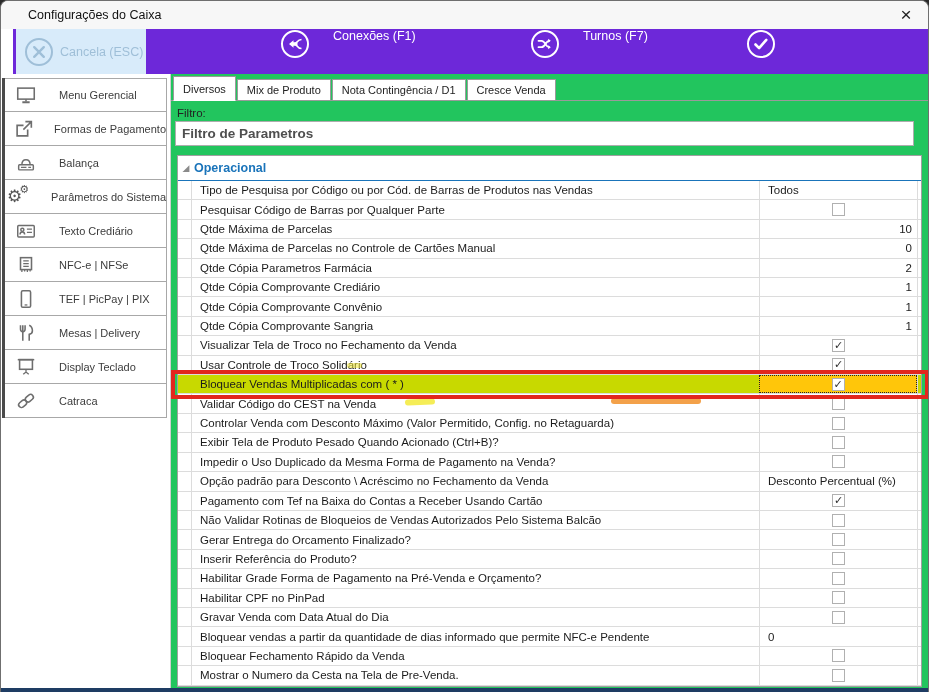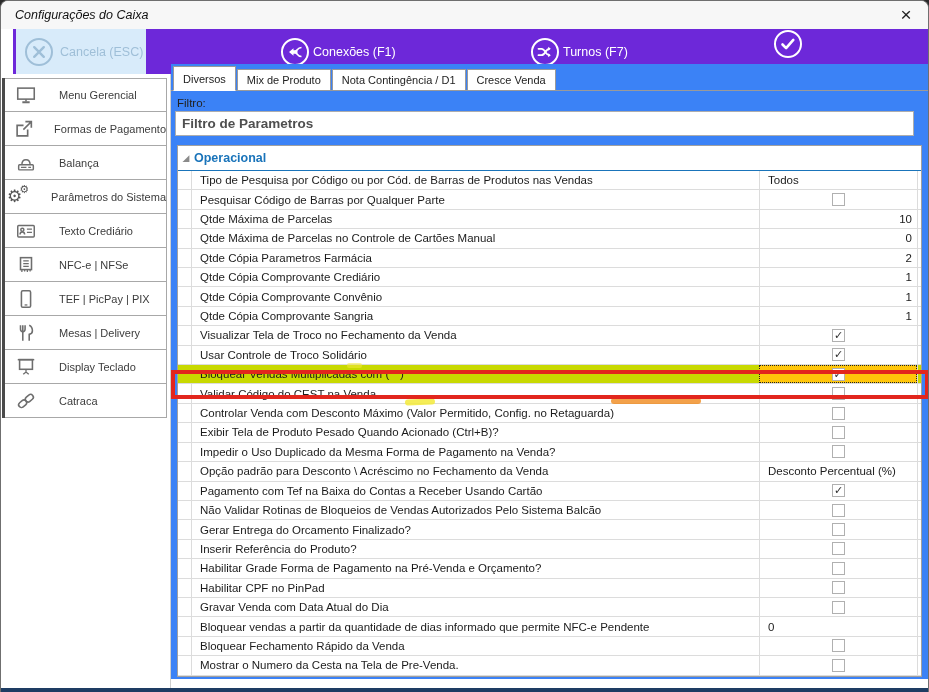--- a/index.html
+++ b/index.html
@@ -1,42 +1,42 @@
 <!DOCTYPE html>
 <html><head>
 <meta charset="utf-8">
 <style>
   html,body{margin:0;padding:0;background:#2a2a2a;font-family:"Liberation Sans",sans-serif;}
   .window{position:relative;width:929px;height:692px;background:#ffffff;overflow:hidden;
           border-radius:8px 8px 0 0;box-sizing:border-box;border:1px solid #6f6f6f;border-bottom:none;}
   
   .titlebar{position:absolute;left:0;top:0;width:100%;height:28px;background:#f7f7f7;display:flex;align-items:center;}
-  .title{font-size:12.5px;color:#111;padding-left:14px;font-style:italic;}
+  .title{font-size:12.5px;color:#111;padding-left:27px;}
   .close-btn{position:absolute;right:6px;top:0;width:32px;height:28px;display:flex;align-items:center;justify-content:center;
              font-size:19px;color:#222;cursor:pointer;}
   
   .toolbar{position:absolute;left:12px;top:28px;width:100%;height:55px;background:#6d28d9;}
   .tb-tile{position:absolute;left:3px;top:0;width:130px;height:45px;background:#d8ebfa;color:#9fbfd8;
            display:flex;align-items:center;gap:6px;padding-left:8px;box-sizing:border-box;font-size:12.5px;cursor:pointer;}
-  .tb-btn{position:absolute;top:0;height:45px;display:flex;align-items:center;gap:3px;color:#ffffff;font-size:12.5px;cursor:pointer;}
+  .tb-btn{position:absolute;top:0;height:45px;display:flex;align-items:flex-start;gap:23px;color:#ffffff;font-size:12.5px;cursor:pointer;}
   .tb-ic{display:flex;align-items:center;}
   
   .sidebar{position:absolute;left:0;top:73px;width:170px;height:615px;background:#fff;box-sizing:border-box;border-right:1px solid #cfcfcf;}
   .side-accent{position:absolute;left:1px;top:77px;width:3px;height:340px;background:#4a4a4a;z-index:3;}
   .side-items{position:absolute;left:3px;top:4px;width:163px;}
   .side-item{height:34px;box-sizing:border-box;border:1px solid #a8a8a8;border-top:none;background:#fff;
              display:flex;align-items:center;cursor:pointer;}
   .side-item:first-child{border-top:1px solid #a8a8a8;}
   .side-ic{width:42px;display:flex;align-items:center;justify-content:center;}
   .side-item.sel .side-ic{justify-content:flex-start;padding-left:2px;}
   .side-lb{font-size:11px;color:#3c3c3c;white-space:nowrap;margin-left:12px;}
   .gear-big{font-size:17px;color:#555;font-family:"DejaVu Sans",sans-serif;line-height:1;}
   .gear-sml{font-size:11px;color:#555;font-family:"DejaVu Sans",sans-serif;position:relative;top:-7px;left:-3px;line-height:1;}
   
-  .content{position:absolute;left:170px;top:63px;width:759px;height:615px;background:#3b82f6;box-sizing:border-box;}
+  .content{position:absolute;left:170px;top:73px;width:759px;height:615px;background:#22c55e;box-sizing:border-box;}
   .tabline{position:absolute;left:0;top:26px;width:757px;height:1px;background:#9a9a9a;z-index:1;}
   .tabs{position:absolute;left:2px;top:2px;display:flex;z-index:2;}
   .tab{background:#fff;border:1px solid #9a9a9a;height:22px;margin-top:3px;margin-right:1px;padding:0 9px;
        display:flex;align-items:center;font-size:11px;color:#222;box-sizing:border-box;cursor:pointer;}
   .tab.active{height:25px;margin-top:0;border-bottom:1px solid #fff;}
   .filter-label{position:absolute;left:6px;top:33px;font-size:11.5px;color:#222;}
   .filter-input{position:absolute;left:4px;top:47px;width:739px;height:25px;border:1px solid #adadad;box-sizing:border-box;
                 font-family:"Liberation Sans",sans-serif;font-weight:bold;font-size:13.5px;color:#4f4f4f;padding:0 0 0 6px;background:#fff;outline:none;}
   
   .grid{position:absolute;left:6px;top:81px;width:745px;height:532px;border:1px solid #a0a0a0;box-sizing:border-box;overflow:hidden;background:#fff;}

